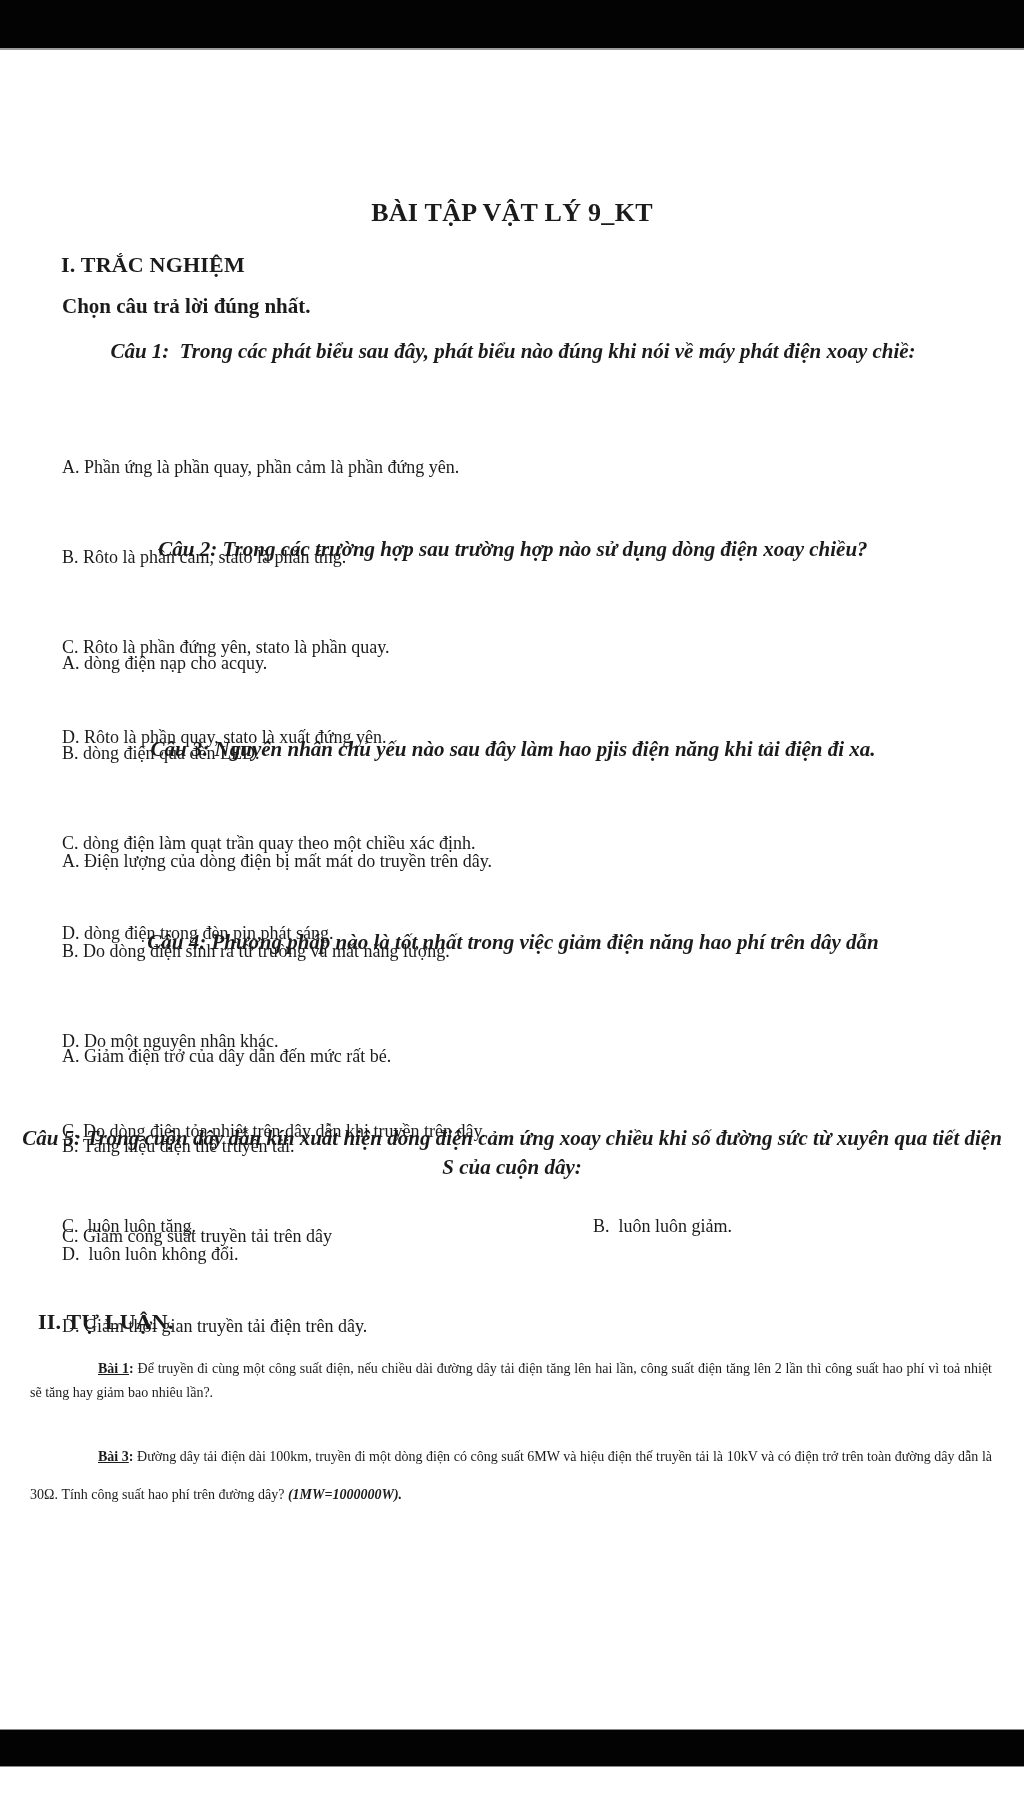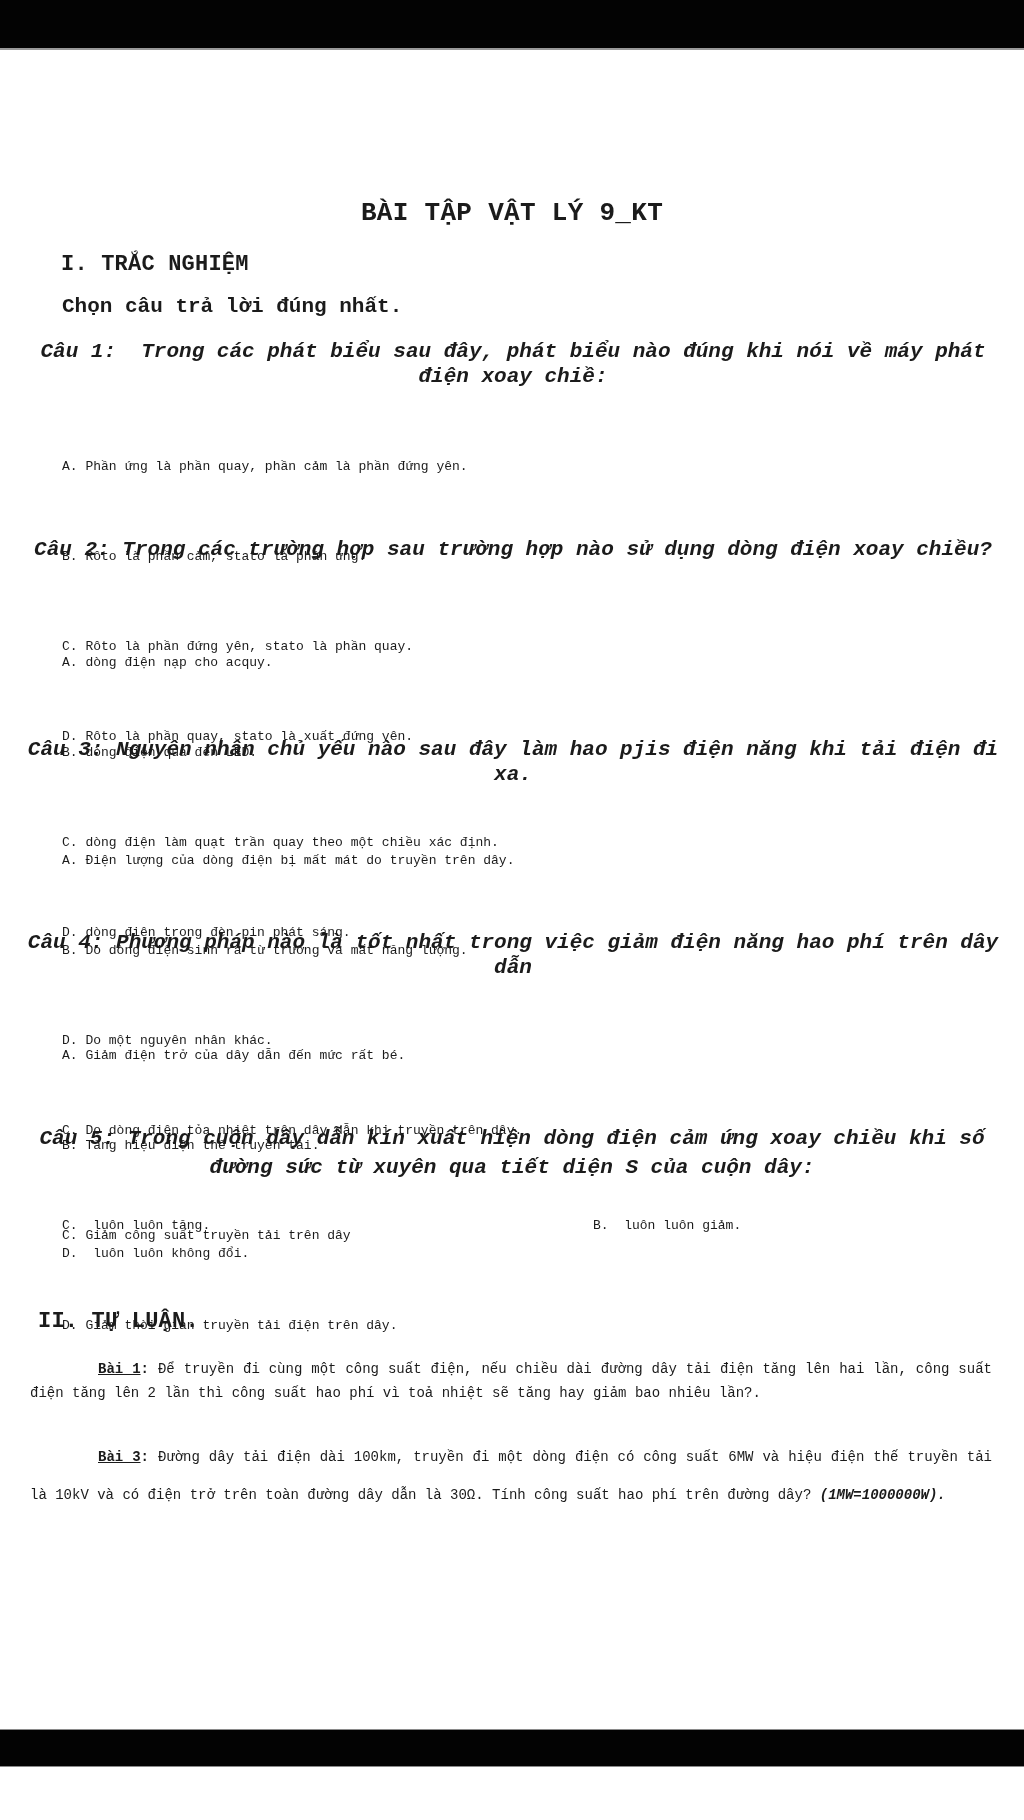--- a/index.html
+++ b/index.html
@@ -1,40 +1,40 @@
 <!DOCTYPE html>
 <html lang="vi"><head>
 <meta charset="utf-8">
 <style>
   html,body{margin:0;padding:0;background:#000;}
   .screen{
     position:relative;width:1024px;height:1820px;margin:0 auto;
     background:#ffffff;overflow:hidden;
-    font-family:Liberation Mono, monospace;
+    font-family:Liberation Serif, serif;
     color:#1b1b1b;
   }
   .bar{position:absolute;left:0;width:1024px;background:#030303;}
   .bar.top{top:0;height:48px;border-bottom:2px solid #9a9a9a;}
   .bar.bottom{top:1729px;height:36px;border-top:1px solid #8a8a8a;border-bottom:1px solid #8a8a8a;}
   .doc{position:absolute;left:0;top:0;width:1024px;height:1729px;filter:blur(0.3px);}
   .abs{position:absolute;white-space:pre-wrap;}
   .title{
     top:198px;left:0;right:0;text-align:center;
     font-size:26px;font-weight:bold;line-height:30px;letter-spacing:0.3px;
   }
   .sec-heading{font-size:22px;font-weight:bold;line-height:26px;letter-spacing:0.2px;}
   .sec1h{top:252px;left:38px;margin-left:23px;}
   .sec2h{top:1300px;left:38px;margin-top:9px;}
   .instr{top:294px;left:62px;font-size:21px;font-weight:bold;line-height:25px;}
   .qh{
     left:18px;width:990px;
     font-size:21px;font-weight:bold;font-style:italic;line-height:25px;text-align:center;
   }
   .qh.wrap2{line-height:29px;width:988px;}
-  .opts{left:62px;width:940px;font-size:13px;line-height:30px;}
+  .opts{left:62px;width:940px;font-size:18px;line-height:30px;}
   .opts .opt{white-space:pre-wrap;}
   .opts.grid2{display:grid;grid-template-columns:531px auto;line-height:28px;width:940px;}
   .para{
     position:absolute;left:30px;width:962px;margin:0;
     font-size:14px;text-align:justify;
   }
   .para.bai1{top:1357px;line-height:24px;text-indent:68px;}
   .para.bai3{top:1438px;line-height:38px;text-indent:68px;}
   .blabel{font-weight:bold;text-decoration:underline;}
   .bbold{font-weight:bold;}

